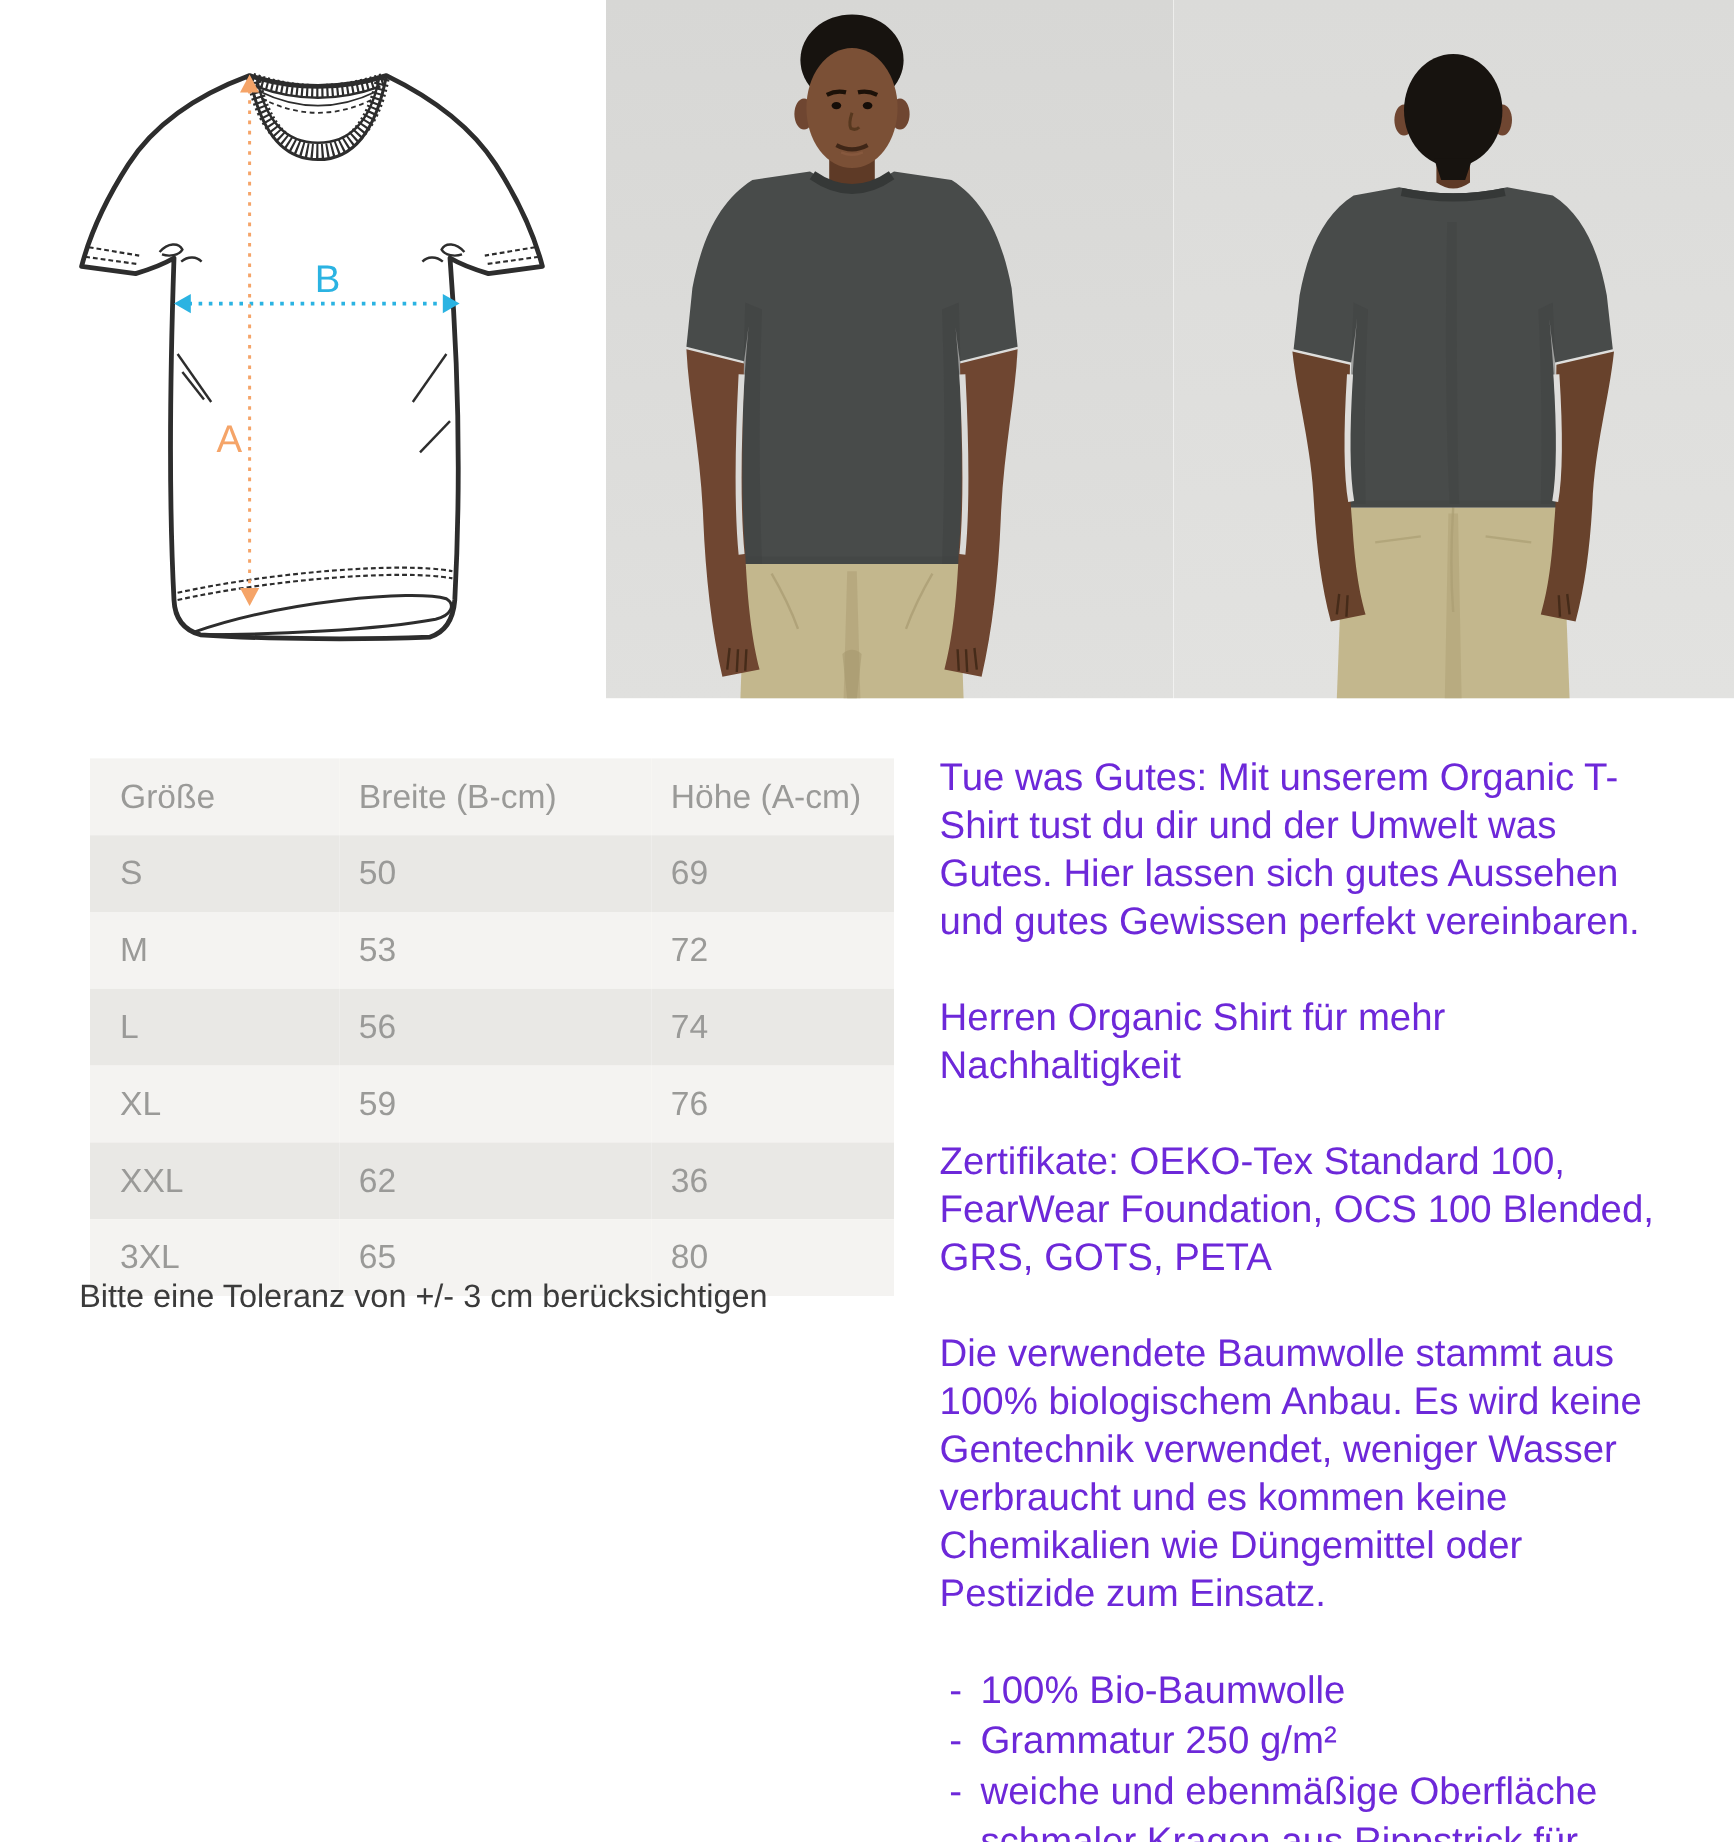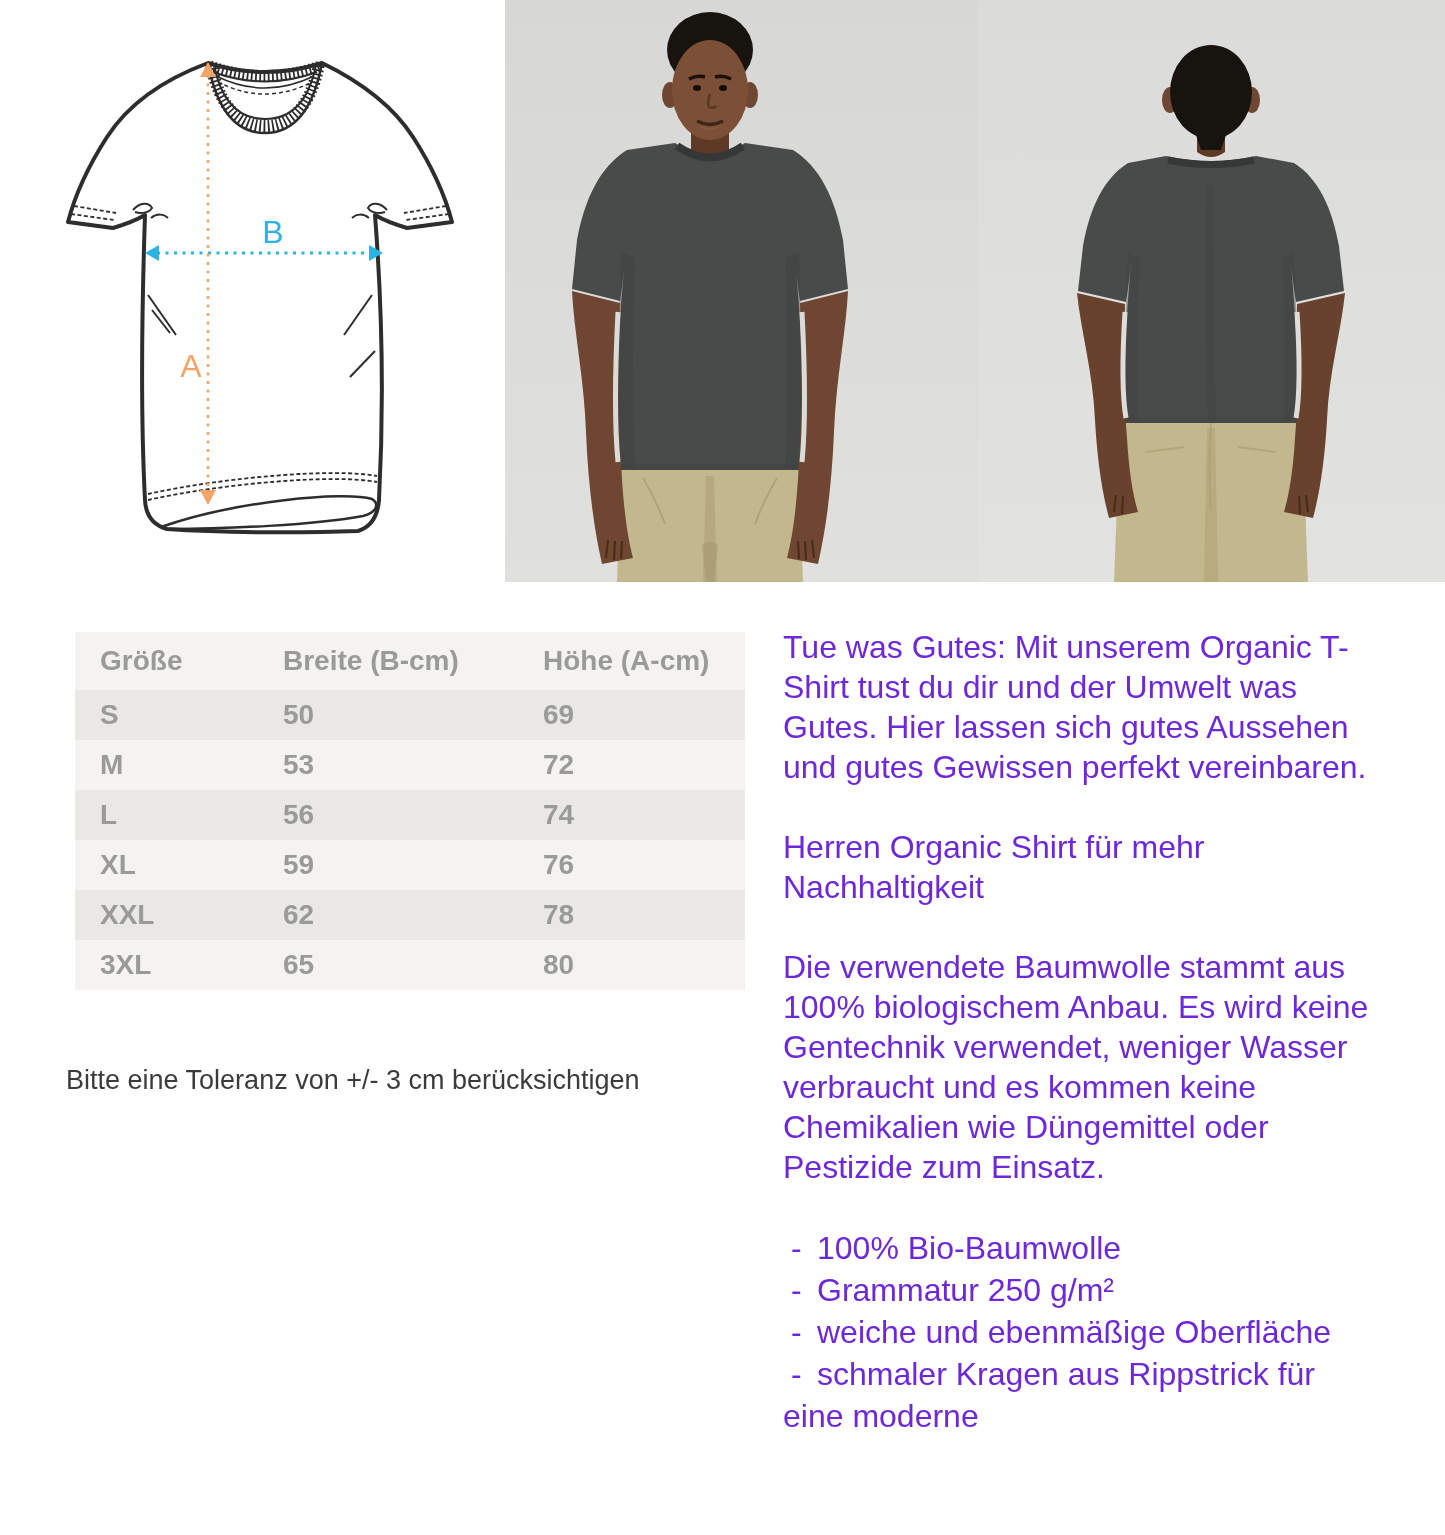--- a/index.html
+++ b/index.html
@@ -18,21 +18,21 @@
   
   #size-table{
     position:absolute;left:75px;top:632px;width:670px;
     border-collapse:collapse;table-layout:fixed;
     font-size:28px;color:#9a9a98;font-stretch:condensed;
   }
   #size-table col.c1{width:208px}
   #size-table col.c2{width:260px}
   #size-table col.c3{width:202px}
   #size-table th,#size-table td{
-    font-weight:bold;text-align:left;vertical-align:middle;padding:0;
+    font-weight:normal;text-align:left;vertical-align:middle;padding:16px;
   }
   #size-table th:first-child,#size-table td:first-child{padding-left:25px}
   #size-table thead tr{height:58px;background:#f4f3f1}
   #size-table tbody tr{height:50px}
   #size-table tbody tr:nth-child(odd){background:#e9e8e5}
   #size-table tbody tr:nth-child(even){background:#f4f3f1}
   
   #tolerance-note{
     position:absolute;left:66px;top:1033px;width:700px;
     font-size:27px;color:#3b3b3b;font-stretch:condensed;margin-top:32px;
@@ -239,35 +239,36 @@
       <td>74</td>
     </tr>
     <tr>
       <td>XL</td>
       <td>59</td>
       <td>76</td>
     </tr>
     <tr>
       <td>XXL</td>
       <td>62</td>
-      <td>78</td>
+      <td>36</td>
     </tr>
     <tr>
       <td>3XL</td>
       <td>65</td>
       <td>80</td>
     </tr>
   </tbody>
 </table>
 
 <div id="tolerance-note">Bitte eine Toleranz von +/- 3 cm berücksichtigen</div>
 
 <div id="description">
   <p class="para">Tue was Gutes: Mit unserem Organic T-Shirt tust du dir und der Umwelt was Gutes. Hier lassen sich gutes Aussehen und gutes Gewissen perfekt vereinbaren.</p>
   <p class="para">Herren Organic Shirt für mehr Nachhaltigkeit</p>
+  <p class="para">Zertifikate: OEKO-Tex Standard 100, FearWear Foundation, OCS 100 Blended, GRS, GOTS, PETA</p>
   <p class="para">
     <span class="line">Die verwendete Baumwolle stammt aus 100% biologischem Anbau.</span>
     <span class="line">Es wird keine Gentechnik verwendet, weniger Wasser verbraucht und es kommen keine Chemikalien wie Düngemittel oder Pestizide zum Einsatz.</span>
   </p>
   <div class="bullet-list">
     <div class="bullet">
       <span class="dash">-</span><span>100% Bio-Baumwolle</span>
     </div>
     <div class="bullet">
       <span class="dash">-</span><span>Grammatur 250 g/m²</span>

